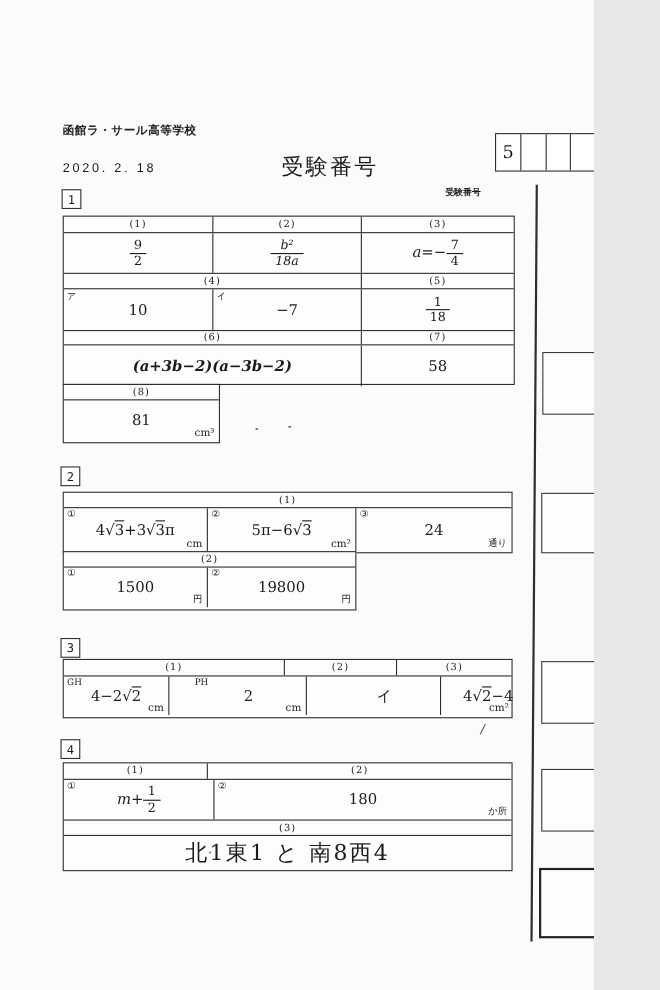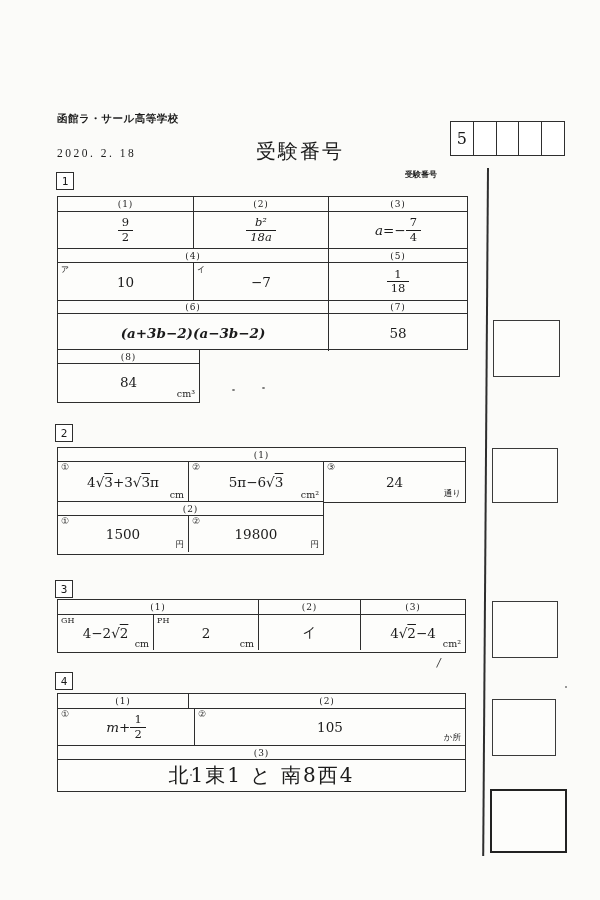--- a/index.html
+++ b/index.html
@@ -1,21 +1,21 @@
 <!DOCTYPE html>
 <html><head>
 <meta charset="utf-8">
 <style>
   html,body{margin:0;padding:0;background:#e8e8e6;}
-  .page{position:relative;width:600px;height:900px;background:#fbfbf9;color:#1b1b1b;
+  .page{position:relative;width:540px;height:900px;background:#fbfbf9;color:#1b1b1b;
         font-family:"DejaVu Serif","Liberation Serif",serif;overflow:hidden;}
   
   .school{position:absolute;left:57px;top:112px;font-family:"Liberation Sans","DejaVu Sans",sans-serif;
           font-weight:bold;font-size:10.5px;letter-spacing:.5px;}
-  .date{position:absolute;left:57px;top:147px;font-family:Liberation Serif, serif;
+  .date{position:absolute;left:57px;top:147px;font-family:Liberation Sans, sans-serif;
         font-size:11.5px;letter-spacing:2.5px;text-align:center;}
   .subject{position:absolute;left:225px;top:104px;width:150px;text-align:center;
            font-size:24px;letter-spacing:10px;}
   .sheet-title{position:absolute;left:225px;top:138px;width:150px;text-align:center;
            font-size:20px;letter-spacing:2px;}
   .exam-label{position:absolute;left:405px;top:123px;font-family:"Liberation Sans","DejaVu Sans",sans-serif;
            font-weight:bold;font-size:8px;margin-top:46px;}
   .exam-box{position:absolute;left:450px;top:121px;width:115px;height:35px;
            border:1.6px solid #2e2e2e;display:flex;box-sizing:border-box;background:#fff;}
   .exam-cell{flex:1;border-right:1.3px solid #2e2e2e;display:flex;align-items:center;justify-content:center;
@@ -127,21 +127,21 @@
       <div class="td val it" style="width:271px;font-weight:bold;">(a+3b−2)(a−3b−2)</div>
       <div class="td val fl">58</div>
     </div>
   </div>
   <div class="tbl" style="left:57px;top:349px;width:143px;height:54px;">
     <div class="tr" style="height:14px;">
       <div class="td hd fl">(8)</div>
     </div>
     <div class="tr" style="height:36px;">
       <div class="td val fl">
-        <span>84</span>
+        <span>81</span>
         <span class="unit">cm³</span>
       </div>
     </div>
   </div>
 
   <div class="seclabel" style="left:55px;top:424px;">2</div>
   <div class="tbl" style="left:57px;top:447px;width:409px;height:56px;">
     <div class="tr" style="height:14px;">
       <div class="td hd fl">(1)</div>
     </div>
@@ -181,21 +181,21 @@
     </div>
   </div>
 
   <div class="seclabel" style="left:55px;top:580px;">3</div>
   <div class="tbl" style="left:57px;top:599px;width:409px;height:54px;">
     <div class="tr" style="height:15px;">
       <div class="td hd" style="width:201px;">(1)</div>
       <div class="td hd" style="width:102px;">(2)</div>
       <div class="td hd fl">(3)</div>
     </div>
-    <div class="tr" style="height:35px;">
+    <div class="tr" style="height:35px;gap:20px;">
       <div class="td val" style="width:96px;">
         <span class="corner">GH</span>
         <span class="rad">4−2√<span class="ov">2</span></span>
         <span class="unit">cm</span>
       </div>
       <div class="td val" style="width:105px;">
         <span class="corner">PH</span>
         <span>2</span>
         <span class="unit">cm</span>
       </div>
@@ -217,21 +217,21 @@
       <div class="td val" style="width:137px;">
         <span class="mark">①</span>
         <span class="it">m+</span>
           <span class="frac">
             <span class="fn">1</span>
             <span class="fd">2</span>
           </span>
       </div>
       <div class="td val fl">
         <span class="mark">②</span>
-        <span>105</span>
+        <span>180</span>
         <span class="unit jp">か所</span>
       </div>
     </div>
     <div class="tr" style="height:14px;">
       <div class="td hd fl">(3)</div>
     </div>
     <div class="tr" style="height:30px;">
       <div class="td val jp-wide fl" style="font-size:20px;">北1東1 と 南8西4</div>
     </div>
   </div>

